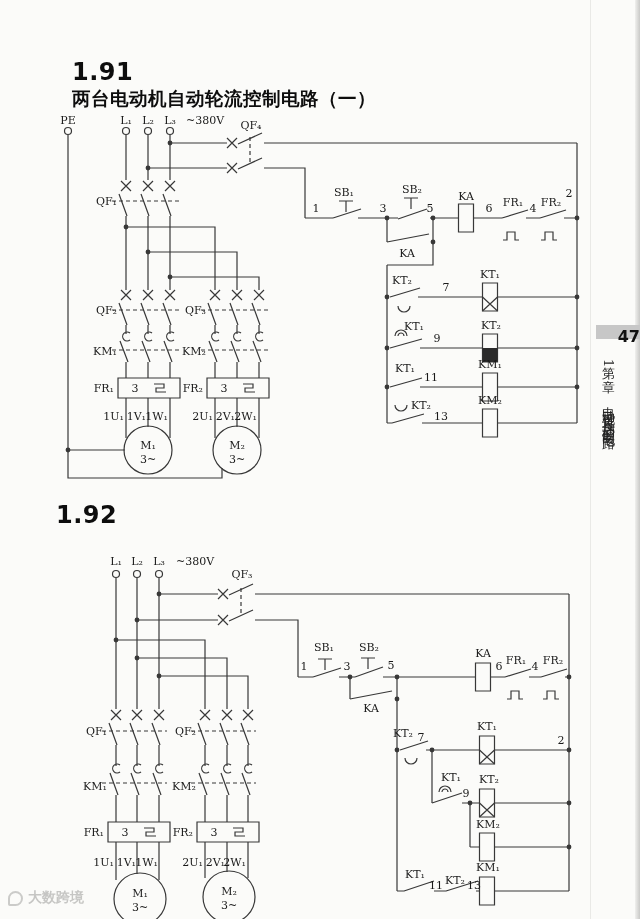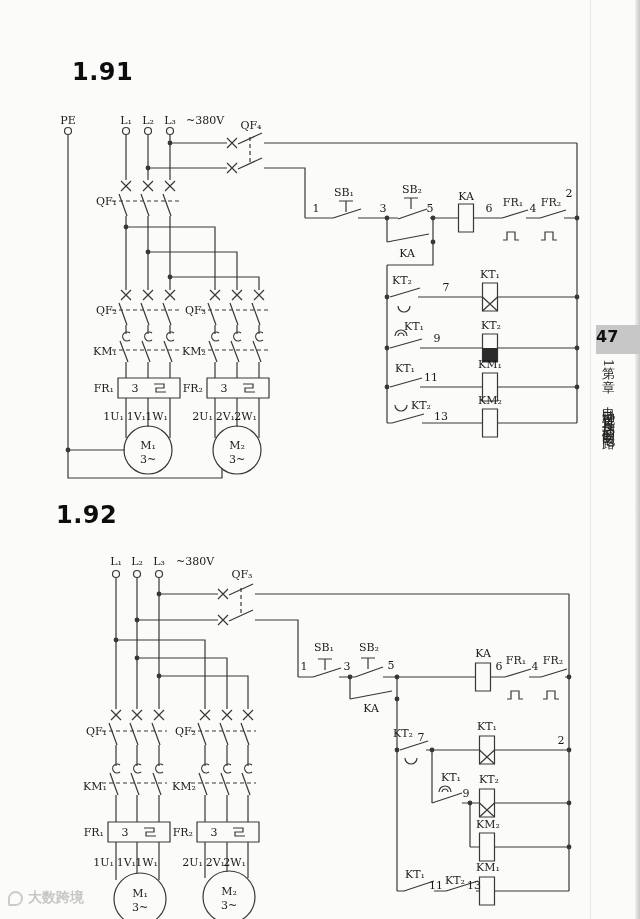--- a/index.html
+++ b/index.html
@@ -6,39 +6,40 @@
   body{width:640px;height:919px;position:relative;background:#fbfbf9;overflow:hidden;
        font-family:"DejaVu Sans",sans-serif;}
   svg{position:absolute;left:0;top:0;}
   svg path,svg line,svg rect,svg circle{vector-effect:non-scaling-stroke;}
   .fig-head{position:absolute;display:flex;align-items:baseline;color:#0d0d0d;
             font-family:"DejaVu Sans","Liberation Sans",sans-serif;font-weight:bold;flex-direction:column;}
   .fig-num{font-size:24px;letter-spacing:.5px;}
   .fig-title{font-size:18.5px;letter-spacing:.5px;}
   #fig1-head{left:72px;top:58px;}
   #fig2-head{left:56px;top:501px;}
-  .page-badge{position:absolute;left:596px;top:325px;width:44px;height:29px;background:#c7c7c7;
-              font:bold 16px "DejaVu Sans",sans-serif;text-align:left;line-height:23px;color:#111;}
+  .page-badge{position:absolute;left:596px;top:325px;width:44px;height:14px;background:#c7c7c7;
+              font:bold 16px "DejaVu Sans",sans-serif;text-align:right;line-height:23px;color:#111;}
   .side-text{position:absolute;left:602px;top:356px;writing-mode:vertical-rl;
              font-family:"DejaVu Serif","Liberation Serif",serif;font-size:13px;color:#222;
              letter-spacing:3px;line-height:1;}
   .side-text .chap{margin-bottom:16px;display:inline-block;}
   .gutter-line{position:absolute;left:590px;top:0;width:1px;height:919px;background:#e9e9e6;}
   .edge-band{position:absolute;right:0;top:0;width:5px;height:919px;
              background:linear-gradient(to right,#f0f0ee,#c9c9c7);}
   .watermark{position:absolute;left:8px;top:889px;display:flex;align-items:center;gap:5px;
              color:#c4c4c2;font-size:14px;font-weight:bold;opacity:.95;}
   .wm-logo{width:15px;height:15px;border:2px solid #c9c9c7;border-radius:50% 50% 50% 12%;
            box-sizing:border-box;}
 </style>
 </head>
 <body>
 
 <div class="fig-head" id="fig1-head">
   <span class="fig-num">1.91</span>
+  <span class="fig-title">两台电动机自动轮流控制电路（一）</span>
 </div>
 <div class="fig-head" id="fig2-head">
   <span class="fig-num">1.92</span>
 </div>
 
 <svg width="640" height="919" viewBox="0 0 640 919" stroke="#383838" stroke-width="1.2" fill="none" font-family="DejaVu Serif, DejaVu Sans, serif" font-size="11" text-anchor="middle">
   <defs>
     <g id="dot">
         <circle r="2.4" fill="#383838" stroke="none"></circle>
       </g>

